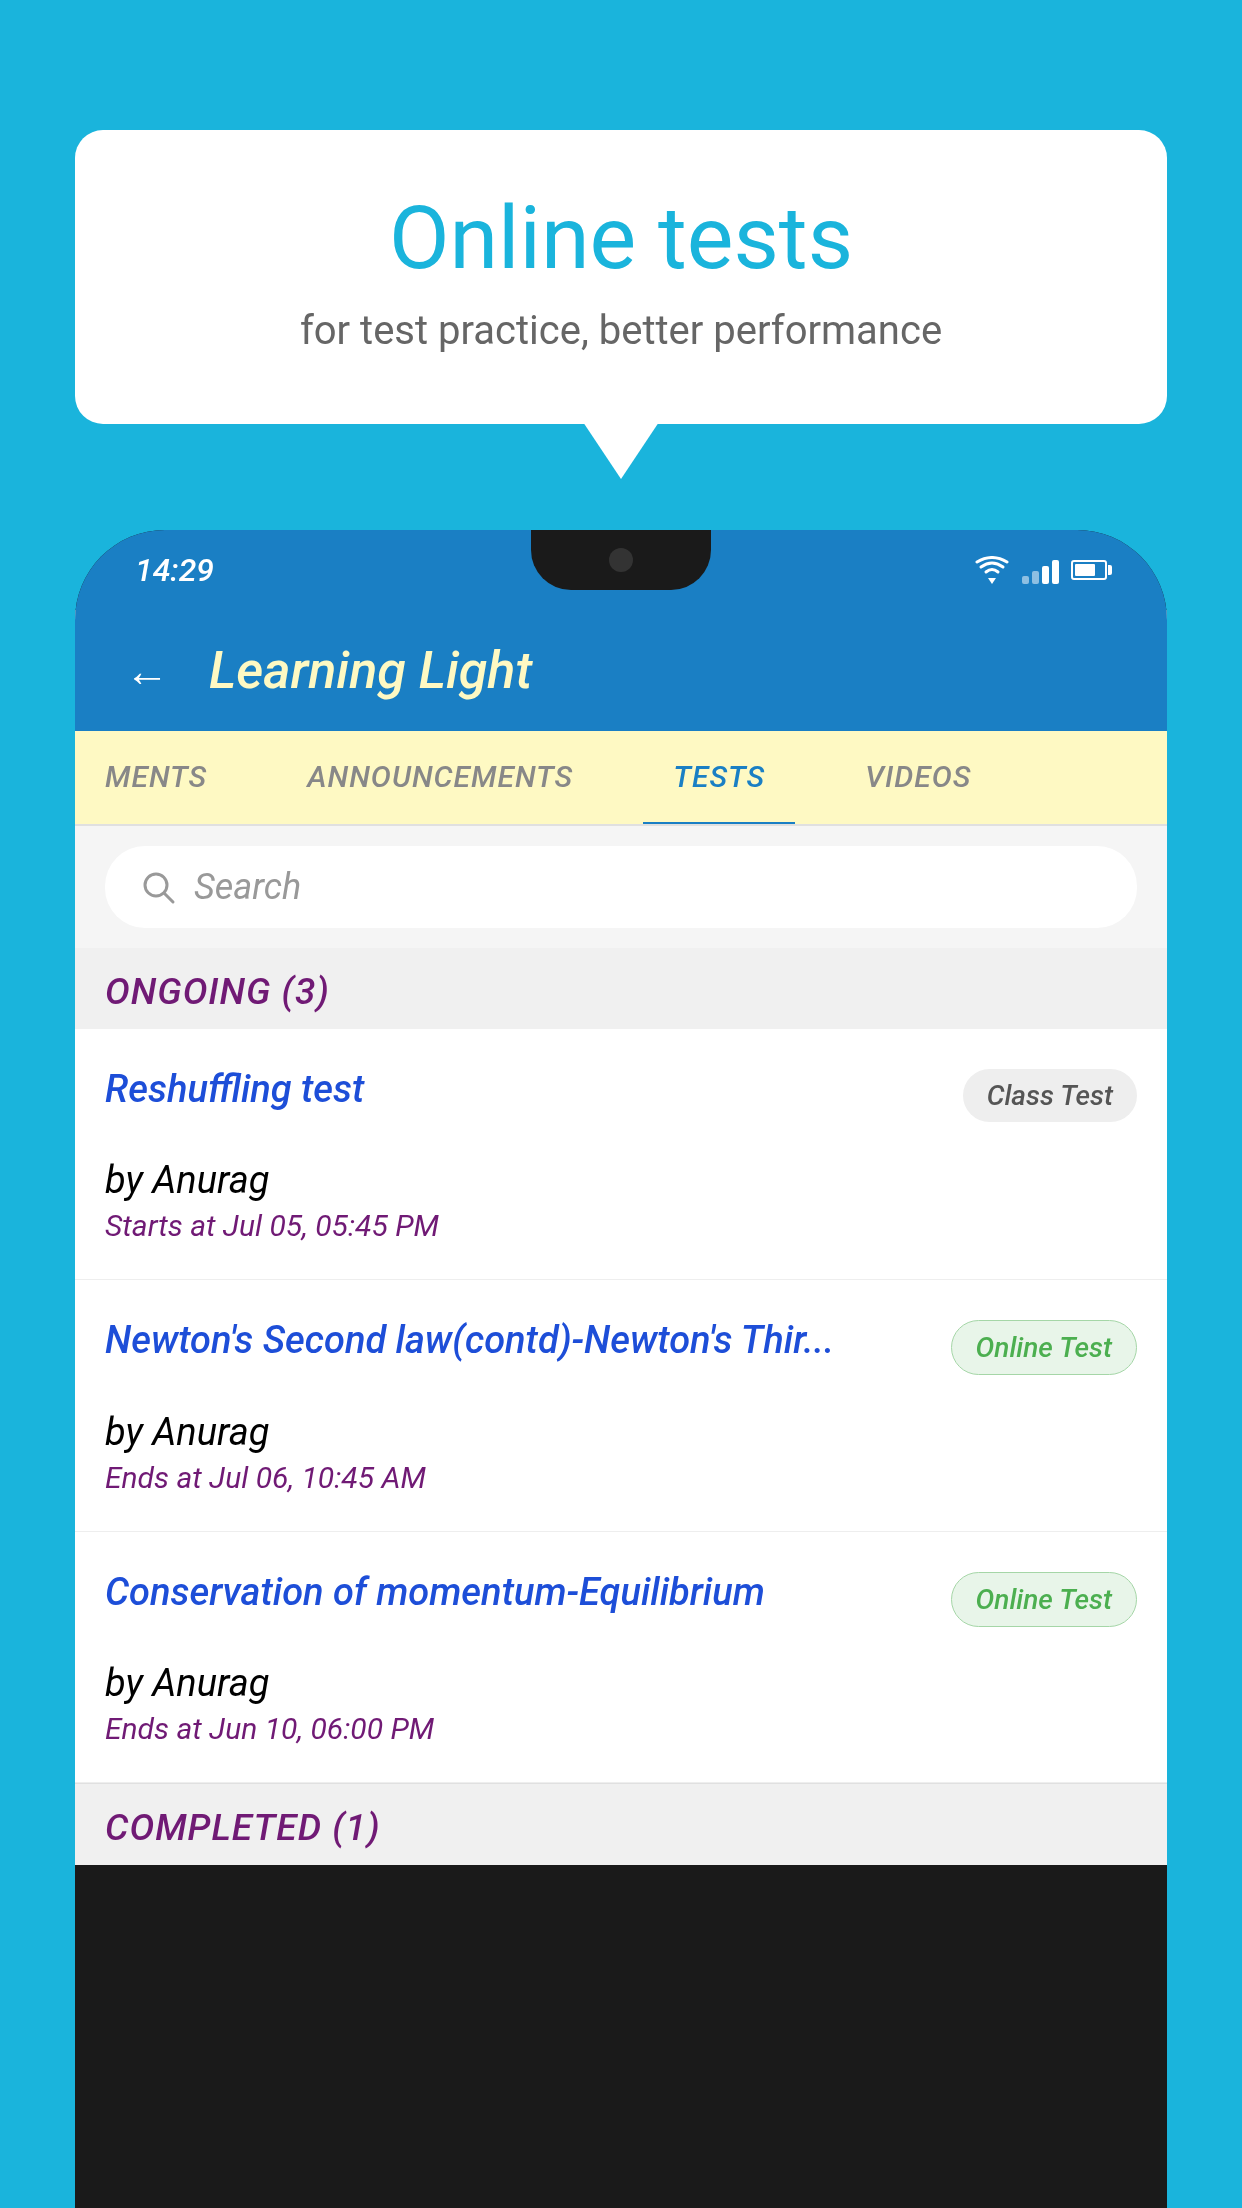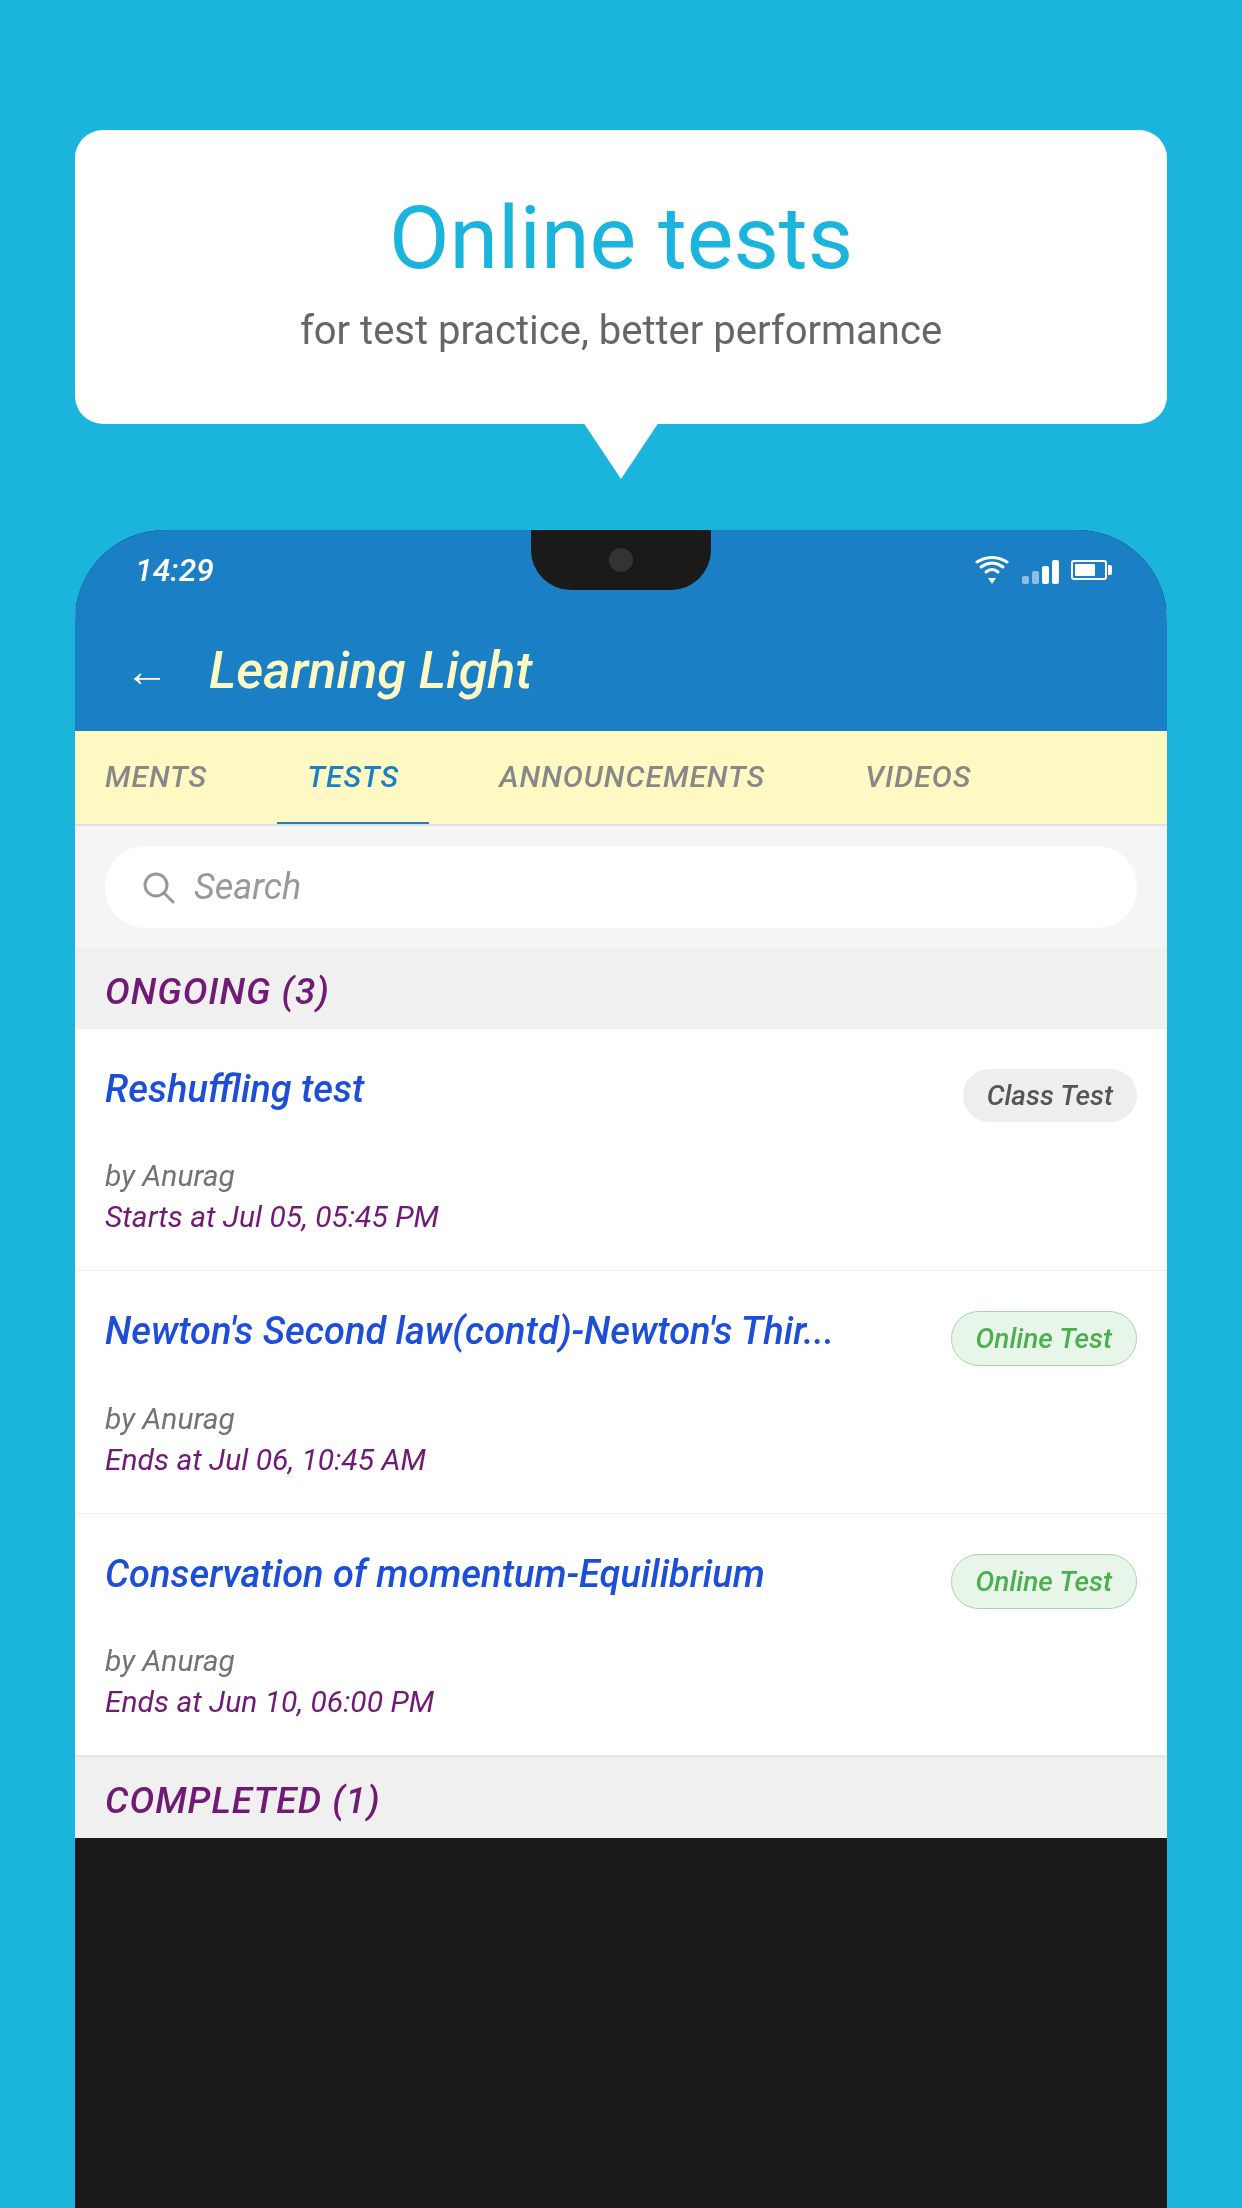--- a/index.html
+++ b/index.html
@@ -237,22 +237,22 @@
       margin-right: 20px;
     }
     .test-item-title {
       font-size: 38px;
       color: #1d4ed8;
       font-weight: 500;
       line-height: 1.3;
       margin-bottom: 10px;
     }
     .test-item-author {
-      font-size: 30px;
-      color: #737373;
+      font-size: 38px;
+      color: #000000;
       margin-bottom: 6px;
       margin-top: 44px;
     }
     .test-item-time {
       font-size: 30px;
       color: #701a75;
     }
     .test-badge {
       border-radius: 30px;
       padding: 10px 24px;
@@ -318,22 +318,22 @@
 
   <div class="app-screen">
 
     <div class="app-header">
       <span class="back-arrow">←</span>
       <span class="app-header-title">Learning Light</span>
     </div>
 
     <div class="tab-bar">
       <div class="tab-item">MENTS</div>
+      <div class="tab-item">ANNOUNCEMENTS</div>
       <div class="tab-item active">TESTS</div>
-      <div class="tab-item">ANNOUNCEMENTS</div>
       <div class="tab-item">VIDEOS</div>
     </div>
 
     <div class="search-container">
       <div class="search-bar">
         <svg width="36" height="36" viewBox="0 0 36 36" fill="none">
           <circle cx="16" cy="16" r="11" stroke="#999" stroke-width="3"></circle>
           <line x1="24" y1="24" x2="33" y2="33" stroke="#999" stroke-width="3" stroke-linecap="round"></line>
         </svg>
         <span class="search-input-text">Search</span>

